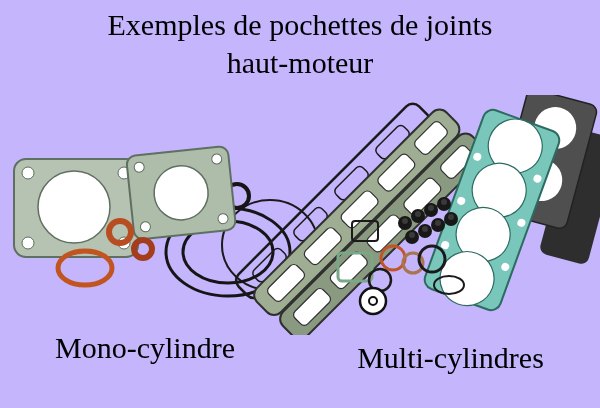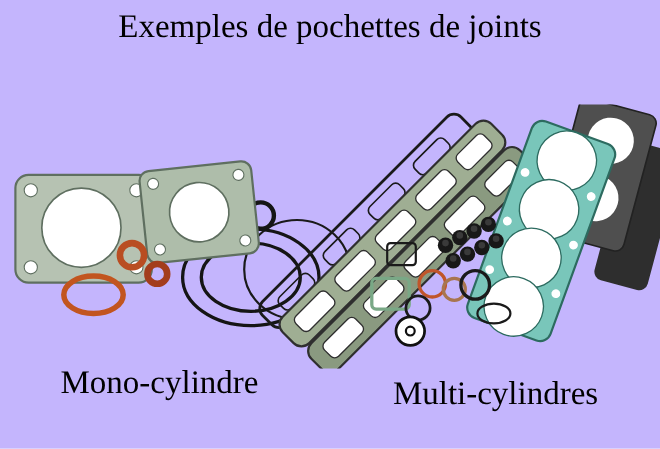--- a/index.html
+++ b/index.html
@@ -37,20 +37,21 @@
   .caption-mono{ left:20px; top:330px; width:250px; }
   .caption-multi{ left:318px; top:340px; width:265px; }
 </style>
 </head>
 <body>
 
 <div class="page">
 
   <h1 class="title">
     <span>Exemples de pochettes de joints</span><br>
+    <span>haut-moteur</span>
   </h1>
 
   <svg class="illustration" viewBox="0 0 600 240" aria-hidden="true">
 
     <g>
 
       <g>
         <ellipse cx="270" cy="150" rx="48" ry="45" fill="none" stroke="#1a1a1a" stroke-width="2"></ellipse>
         <ellipse cx="228" cy="157" rx="62" ry="44" fill="none" stroke="#151515" stroke-width="3"></ellipse>
         <ellipse cx="228" cy="157" rx="45" ry="31" fill="none" stroke="#151515" stroke-width="3"></ellipse>

